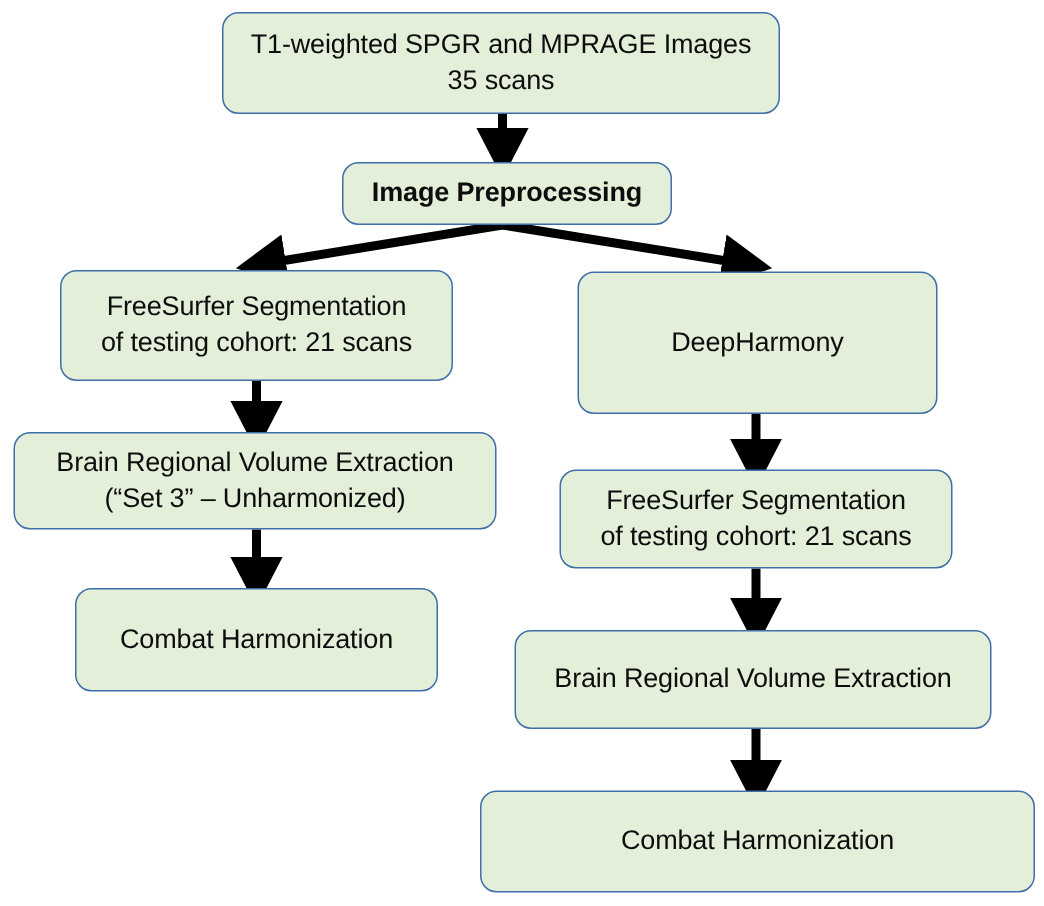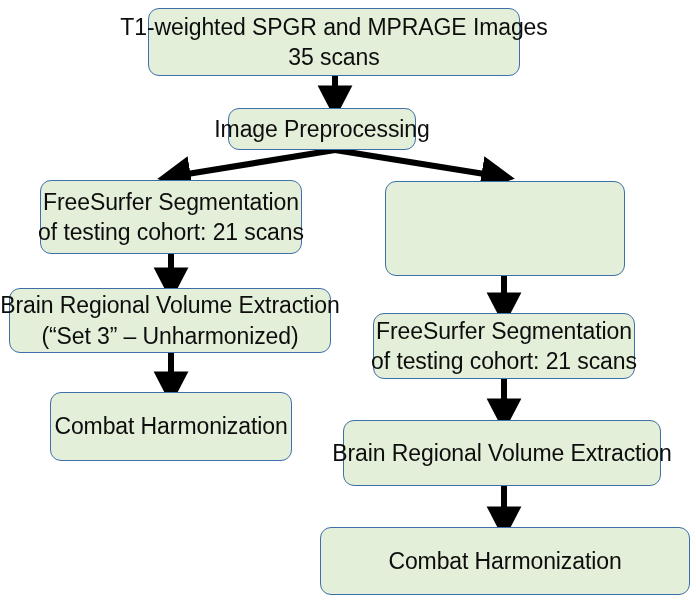--- a/index.html
+++ b/index.html
@@ -29,21 +29,21 @@
     position: absolute;
     box-sizing: border-box;
     background: #e3efd9;
     border: 1.4px solid #3f6FA8;
     border-radius: 11px;
     display: flex;
     flex-direction: column;
     align-items: center;
     justify-content: center;
     color: #0d0d0d;
-    font-size: 23px;
+    font-size: 18px;
     line-height: 1.32;
     text-align: center;
     letter-spacing: -0.1px;
     z-index: 2;
   }
   .node .line {
     display: block;
     white-space: nowrap;
   }
 </style>
@@ -90,30 +90,31 @@
     <g>
       <line x1="504" y1="486" x2="504" y2="522" stroke="#000000" stroke-width="6" marker-end="url(#ah)"></line>
     </g>
   </svg>
 
   <div class="node" style="left:148px; top:8px; width:372px; height:68px;">
     <span class="line">T1-weighted SPGR and MPRAGE Images</span>
     <span class="line">35 scans</span>
   </div>
 
-  <div class="node" style="left:228px; top:108px; width:188px; height:42px;">
+  <div class="node" style="left:228px; top:108px; width:220px; height:42px;font-weight:bold;">
     <span class="line">Image Preprocessing</span>
   </div>
 
   <div class="node" style="left:40px; top:180px; width:262px; height:74px;">
     <span class="line">FreeSurfer Segmentation</span>
     <span class="line">of testing cohort: 21 scans</span>
   </div>
 
   <div class="node" style="left:385px; top:181px; width:240px; height:95px;">
+    <span class="line">DeepHarmony</span>
   </div>
 
   <div class="node" style="left:9px; top:288px; width:322px; height:65px;">
     <span class="line">Brain Regional Volume Extraction</span>
     <span class="line">(“Set 3” – Unharmonized)</span>
   </div>
 
   <div class="node" style="left:50px; top:392px; width:242px; height:69px;">
     <span class="line">Combat Harmonization</span>
   </div>

